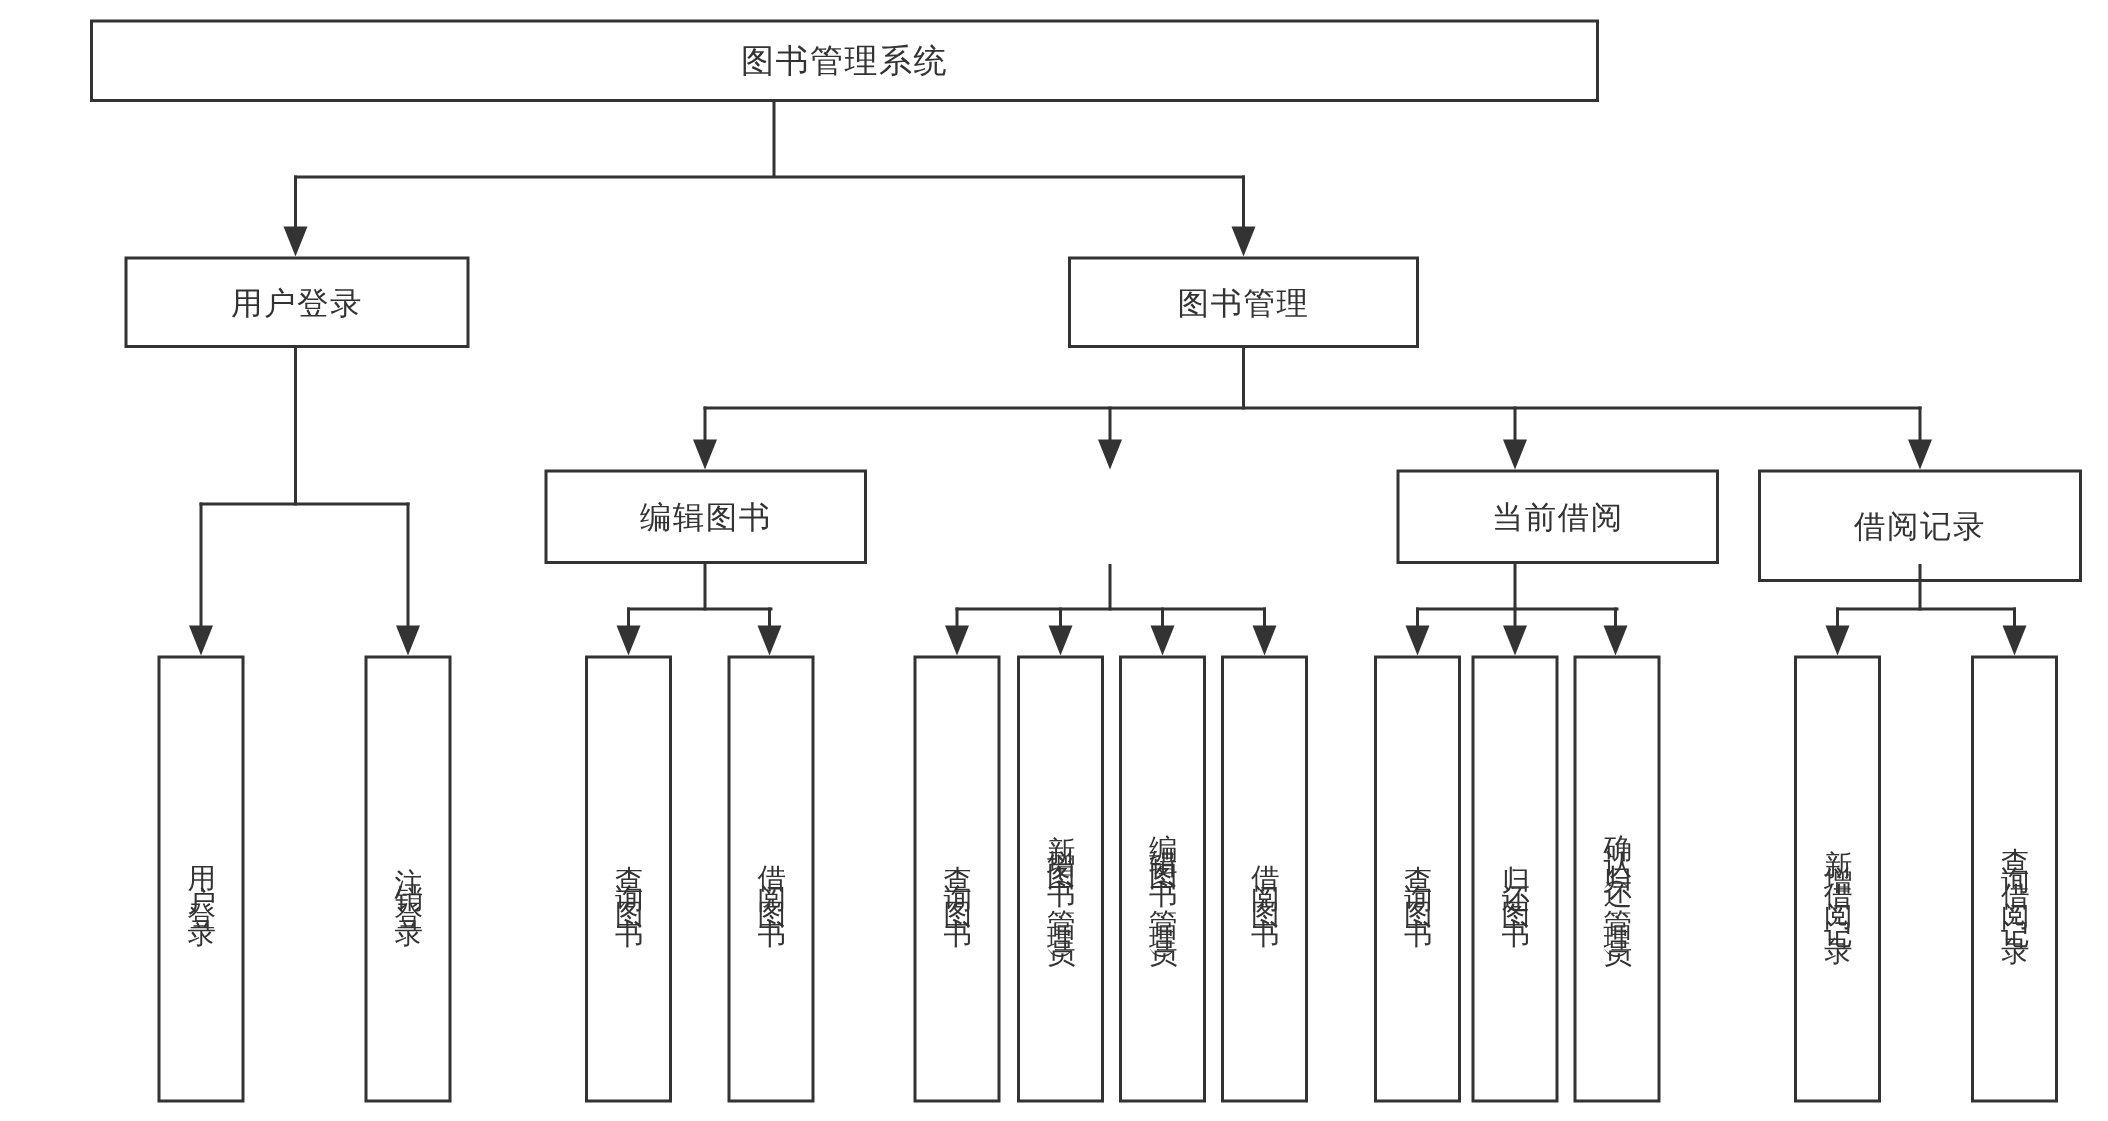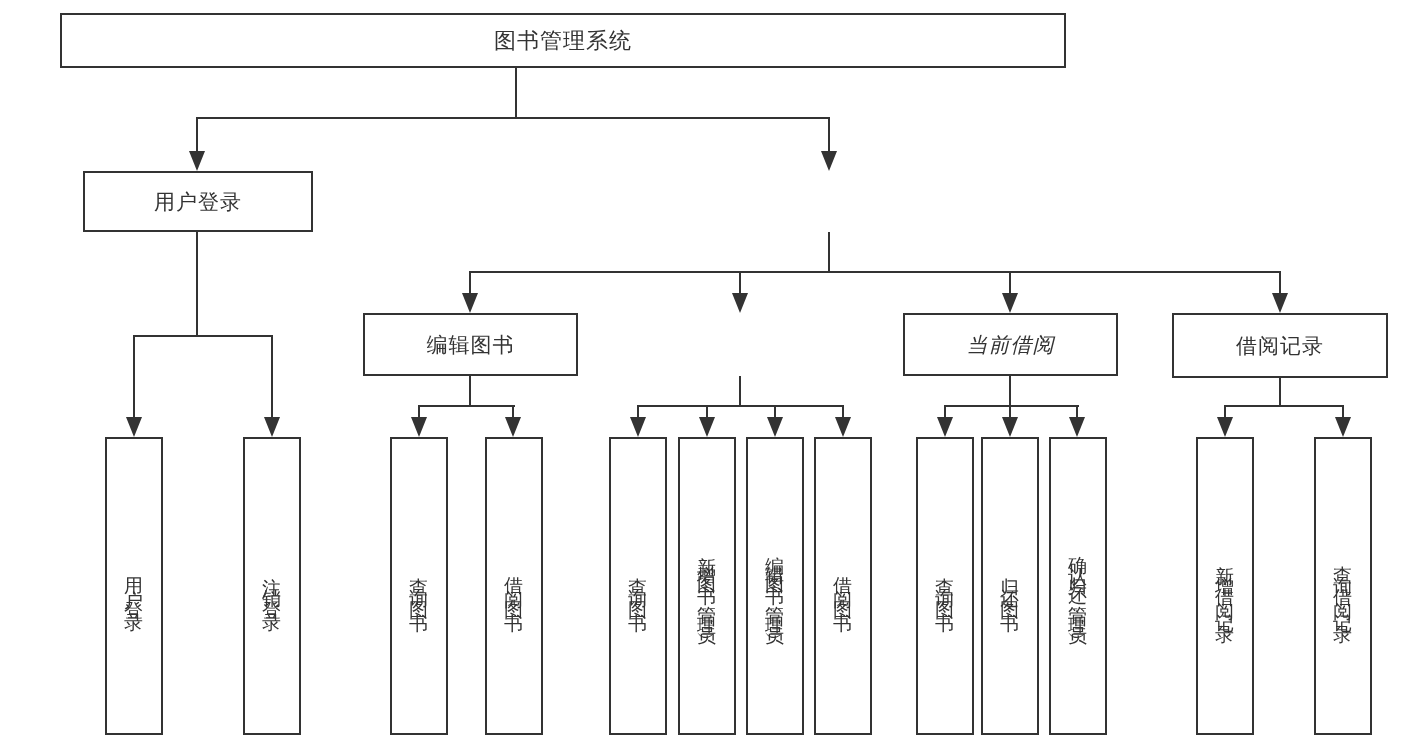--- a/index.html
+++ b/index.html
@@ -51,20 +51,23 @@
   <div class="vline" style="left:515px;top:68px;height:50px;"></div>
   <div class="hline" style="left:196px;top:117px;width:634px;"></div>
   <div class="vline" style="left:196px;top:117px;height:36px;"></div>
   <div class="vline" style="left:828px;top:117px;height:36px;"></div>
   <div class="arrow" style="left:189px;top:151px;"></div>
   <div class="arrow" style="left:821px;top:151px;"></div>
 
   <div class="box" style="left:83px;top:171px;width:230px;height:61px;">
     <span class="hbox-label">用户登录</span>
   </div>
+  <div class="box" style="left:712px;top:171px;width:234px;height:61px;">
+    <span class="hbox-label">图书管理</span>
+  </div>
 
   <div class="vline" style="left:196px;top:232px;height:105px;"></div>
   <div class="hline" style="left:133px;top:335px;width:140px;"></div>
   <div class="vline" style="left:133px;top:335px;height:84px;"></div>
   <div class="vline" style="left:271px;top:335px;height:84px;"></div>
   <div class="arrow" style="left:126px;top:417px;"></div>
   <div class="arrow" style="left:264px;top:417px;"></div>
 
   <div class="vline" style="left:828px;top:232px;height:41px;"></div>
   <div class="hline" style="left:469px;top:271px;width:812px;"></div>
@@ -73,24 +76,24 @@
   <div class="vline" style="left:1009px;top:271px;height:24px;"></div>
   <div class="vline" style="left:1279px;top:271px;height:24px;"></div>
   <div class="arrow" style="left:462px;top:293px;"></div>
   <div class="arrow" style="left:732px;top:293px;"></div>
   <div class="arrow" style="left:1002px;top:293px;"></div>
   <div class="arrow" style="left:1272px;top:293px;"></div>
 
   <div class="box" style="left:363px;top:313px;width:215px;height:63px;">
     <span class="hbox-label">编辑图书</span>
   </div>
-  <div class="box" style="left:903px;top:313px;width:215px;height:63px;font-style:italic;">
+  <div class="box" style="left:931px;top:313px;width:215px;height:63px;">
     <span class="hbox-label">当前借阅</span>
   </div>
-  <div class="box" style="left:1172px;top:313px;width:216px;height:65px;">
+  <div class="box" style="left:1172px;top:313px;width:216px;height:75px;">
     <span class="hbox-label">借阅记录</span>
   </div>
 
   <div class="vline" style="left:469px;top:376px;height:31px;"></div>
   <div class="hline" style="left:418px;top:405px;width:97px;"></div>
   <div class="vline" style="left:418px;top:405px;height:14px;"></div>
   <div class="vline" style="left:512px;top:405px;height:14px;"></div>
   <div class="arrow" style="left:411px;top:417px;"></div>
   <div class="arrow" style="left:505px;top:417px;"></div>
 

